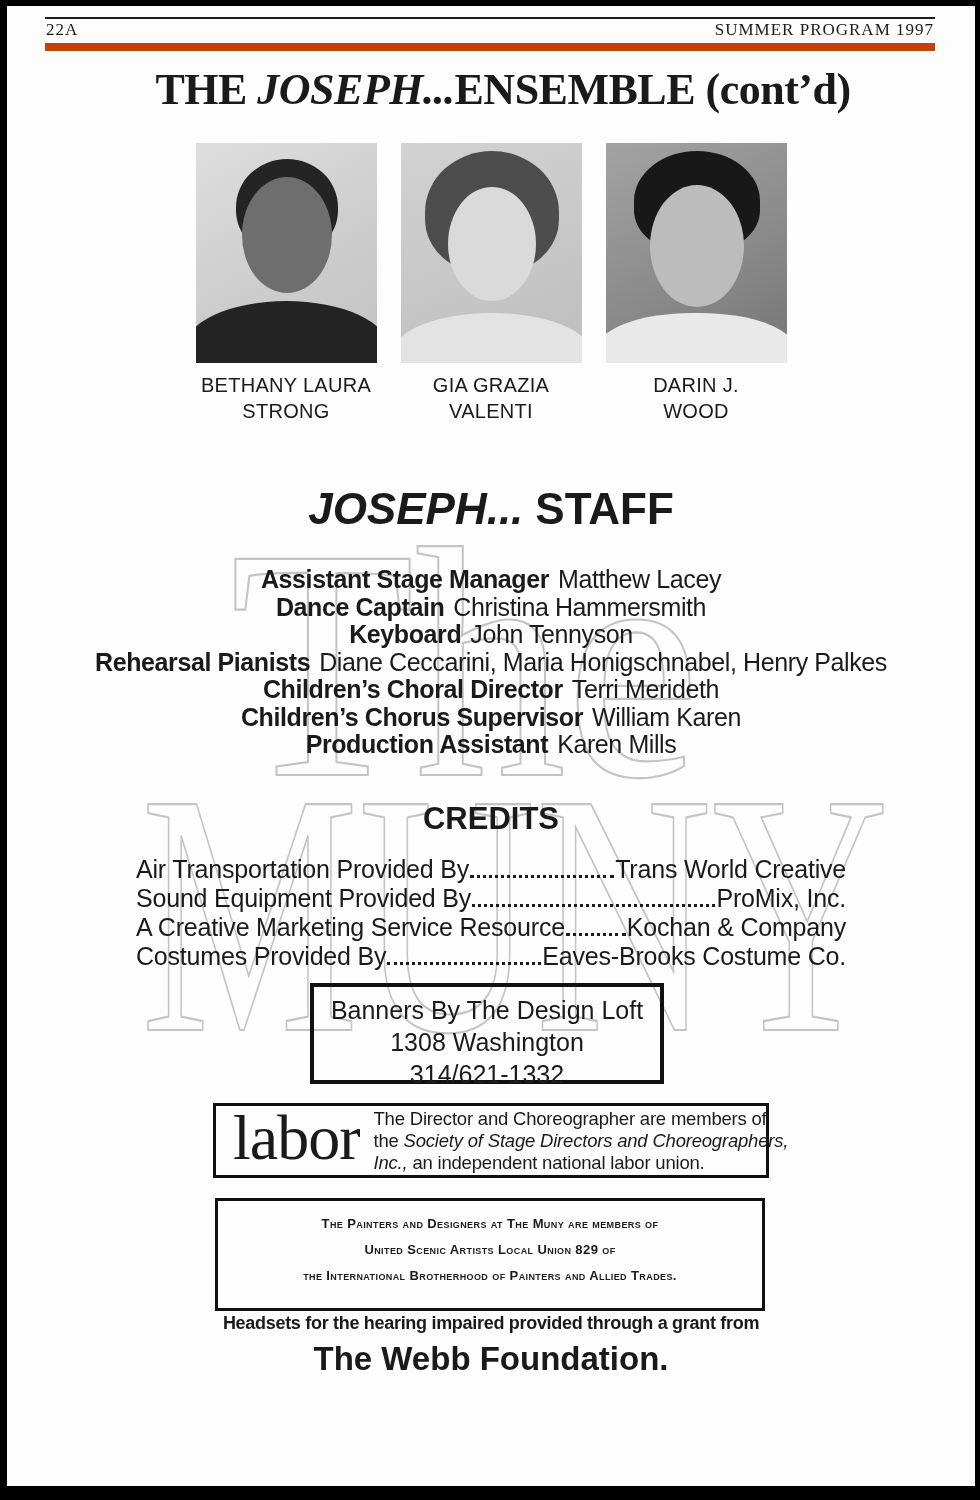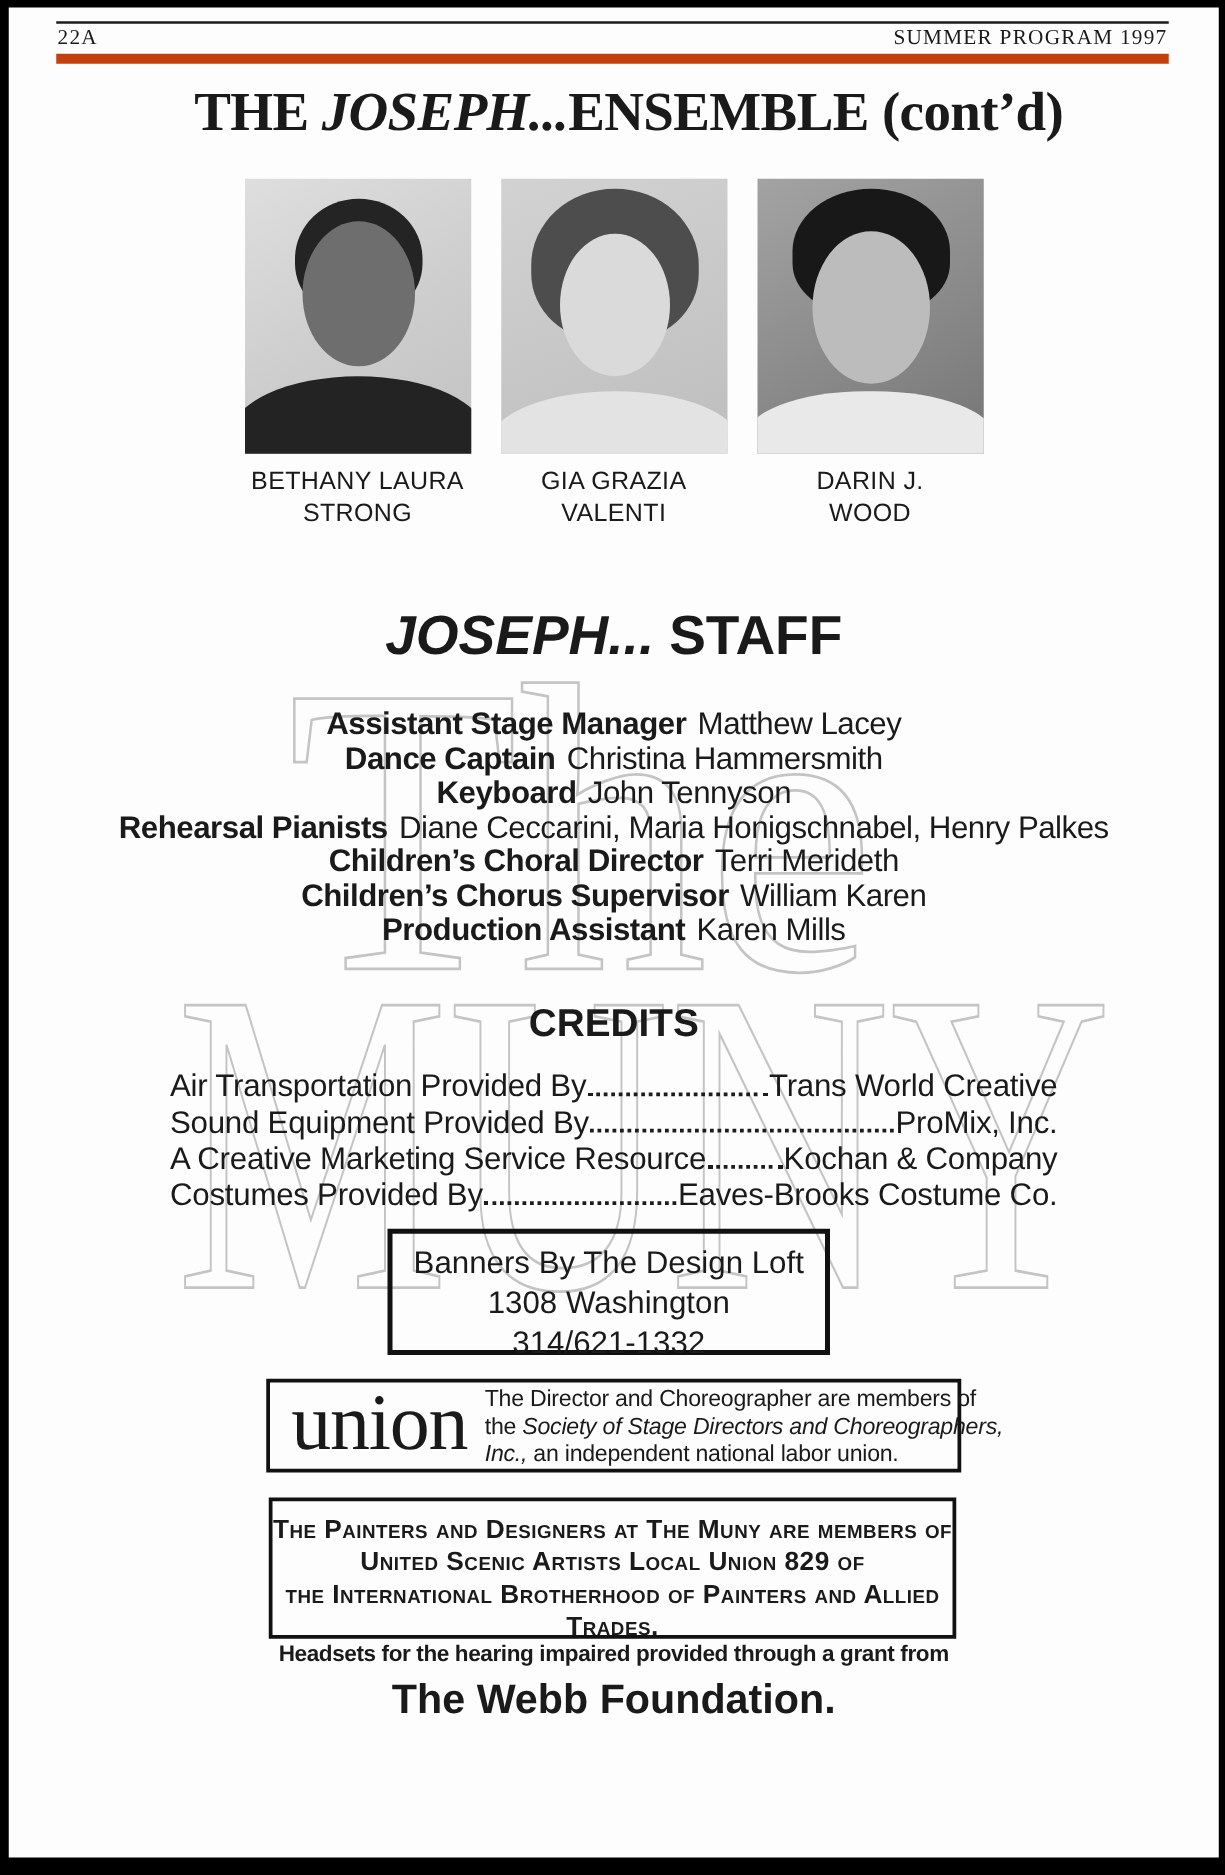--- a/index.html
+++ b/index.html
@@ -103,21 +103,21 @@
     margin:0 14px 6px 17px; letter-spacing:-1px;
   }
   .ssdc-text { font-size:18.5px; line-height:22px; letter-spacing:-0.2px; white-space:nowrap; }
   .ssdc-text .it { font-style:italic; }
 
   
   .painters-box {
     position:absolute; top:1192px; left:208px; width:550px; height:113px;
     border:3px solid #111; box-sizing:border-box;
     text-align:center; padding-top:10px;
-    font-weight:bold; font-variant:small-caps; font-size:21px; line-height:26px;
+    font-weight:bold; font-variant:small-caps; font-size:13px; line-height:26px;
     letter-spacing:0.4px;
   }
 
   
   .footer { position:absolute; top:1301px; left:0; width:100%; text-align:center; font-weight:bold; }
   .footer-line1 { font-size:18px; line-height:33px; letter-spacing:-0.3px; white-space:nowrap; }
   .footer-line2 { font-size:33px; line-height:38px; }
 </style>
 </head>
 <body>
@@ -215,21 +215,21 @@
       </div>
     </div>
 
     <div class="banners-box">
       <div>Banners By The Design Loft</div>
       <div>1308 Washington</div>
       <div>314/621-1332</div>
     </div>
 
     <div class="ssdc-box">
-      <div class="ssdc-logo">union</div>
+      <div class="ssdc-logo">labor</div>
       <div class="ssdc-text">
         <div>The Director and Choreographer are members of</div>
         <div><span>the </span><span class="it">Society of Stage Directors and Choreographers,</span></div>
         <div><span class="it">Inc.,</span><span> an independent national labor union.</span></div>
       </div>
     </div>
 
     <div class="painters-box">
       <div>The Painters and Designers at The Muny are members of</div>
       <div>United Scenic Artists Local Union 829 of</div>

